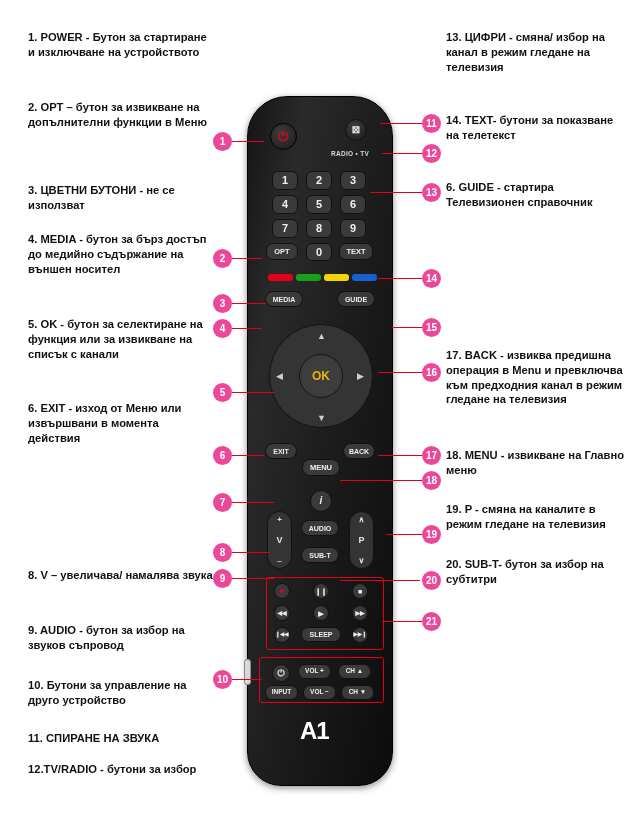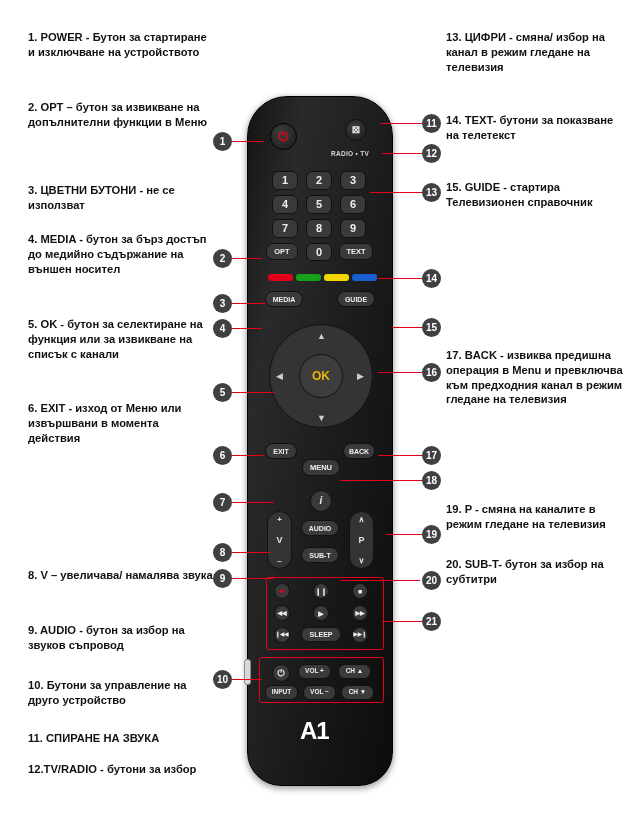--- a/index.html
+++ b/index.html
@@ -26,21 +26,21 @@
     white-space: pre-line;
   }
   .ann.left  { left: 28px;  width: 185px; text-align: left; }
   .ann.right { left: 446px; width: 180px; text-align: left; }
 
   
   .bubble {
     position: absolute;
     width: 19px; height: 19px;
     border-radius: 50%;
-    background: #404040;
+    background: #ec4899;
     color: #ffffff;
     font-size: 10px;
     font-weight: bold;
     display: flex;
     align-items: center;
     justify-content: center;
     line-height: 1;
     z-index: 40;
   }
 
@@ -173,22 +173,23 @@
   <div class="ann left" style="top:317px;">5. OK - бутон за селектиране на функция или за извикване на списък с канали</div>
   <div class="ann left" style="top:401px;">6. EXIT - изход от Меню или извършвани в момента действия</div>
   <div class="ann left" style="top:568px;">8. V – увеличава/ намалява звука</div>
   <div class="ann left" style="top:623px;">9. AUDIO - бутон за избор на звуков съпровод</div>
   <div class="ann left" style="top:678px;">10. Бутони за управление на друго устройство</div>
   <div class="ann left" style="top:731px;">11. СПИРАНЕ НА ЗВУКА</div>
   <div class="ann left" style="top:762px;">12.TV/RADIO - бутони за избор</div>
 
   <div class="ann right" style="top:30px;">13. ЦИФРИ - смяна/ избор на канал в режим гледане на телевизия</div>
   <div class="ann right" style="top:113px;">14. TEXT- бутони за показване на телетекст</div>
-  <div class="ann right" style="top:180px;">15. GUIDE - стартира Телевизионен справочник</div>
+  <div class="ann right" style="top:180px;">6. GUIDE - стартира Телевизионен справочник</div>
   <div class="ann right" style="top:348px;">17. BACK - извиква предишна операция в Menu и превключва към предходния канал в режим гледане на телевизия</div>
+  <div class="ann right" style="top:448px;">18. MENU - извикване на Главно меню</div>
   <div class="ann right" style="top:502px;">19. P - смяна на каналите в режим гледане на телевизия</div>
   <div class="ann right" style="top:557px;">20. SUB-T- бутон за избор на субтитри</div>
 
   <div class="leader" style="left:232px; top:141px; width:32px;"></div>
   <div class="leader" style="left:232px; top:258px; width:30px;"></div>
   <div class="leader" style="left:232px; top:303px; width:34px;"></div>
   <div class="leader" style="left:232px; top:328px; width:30px;"></div>
   <div class="leader" style="left:232px; top:392px; width:42px;"></div>
   <div class="leader" style="left:232px; top:455px; width:32px;"></div>
   <div class="leader" style="left:232px; top:502px; width:42px;"></div>

